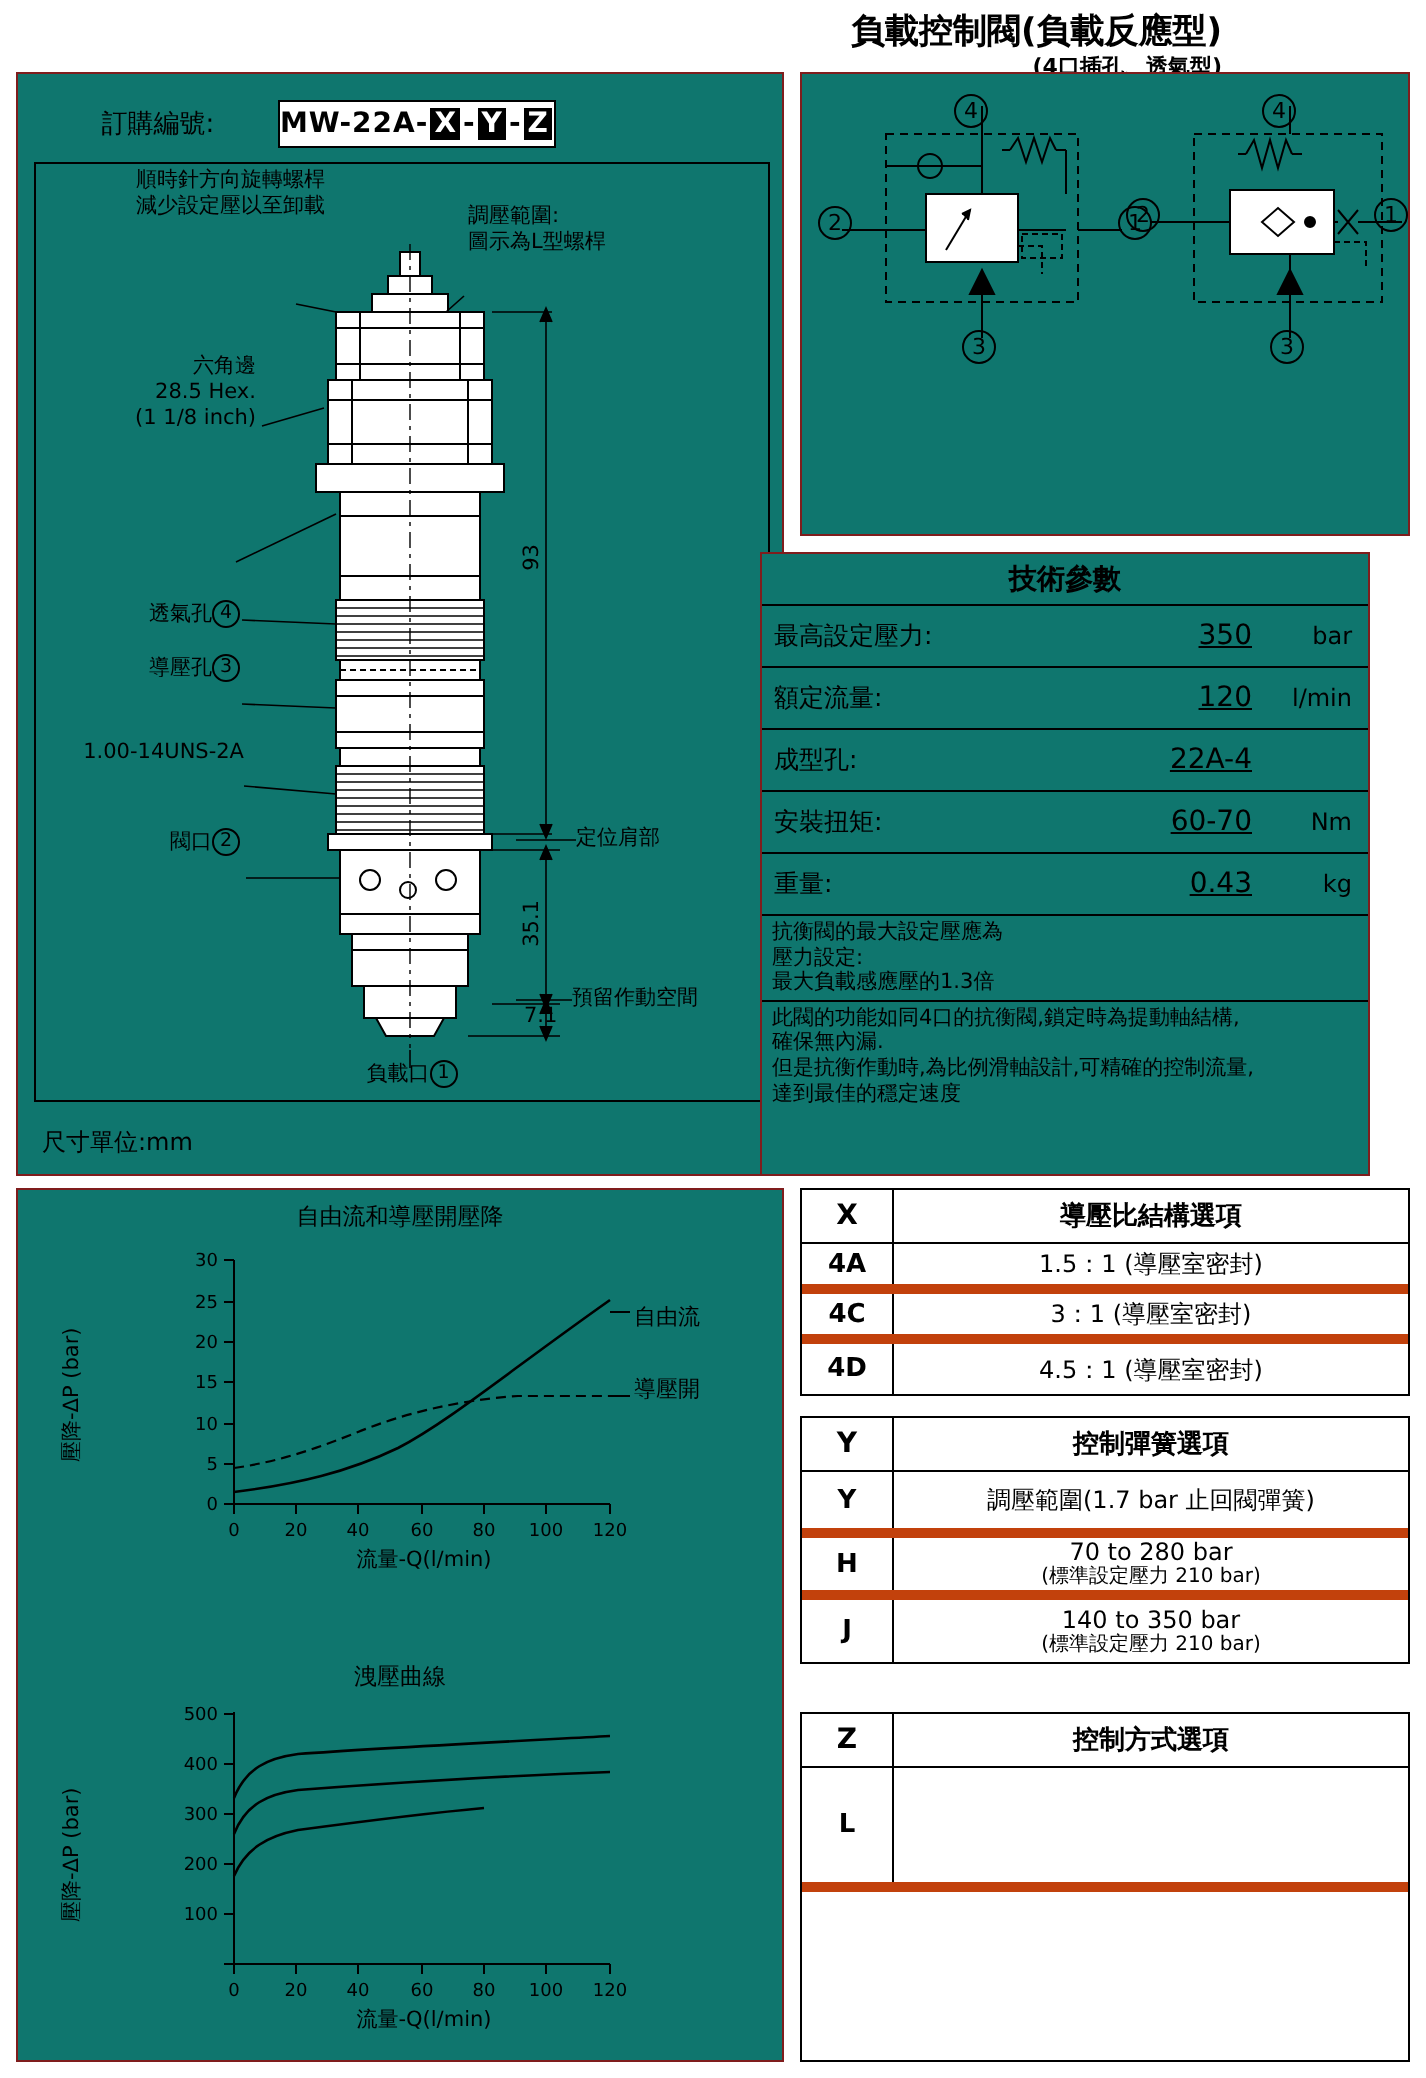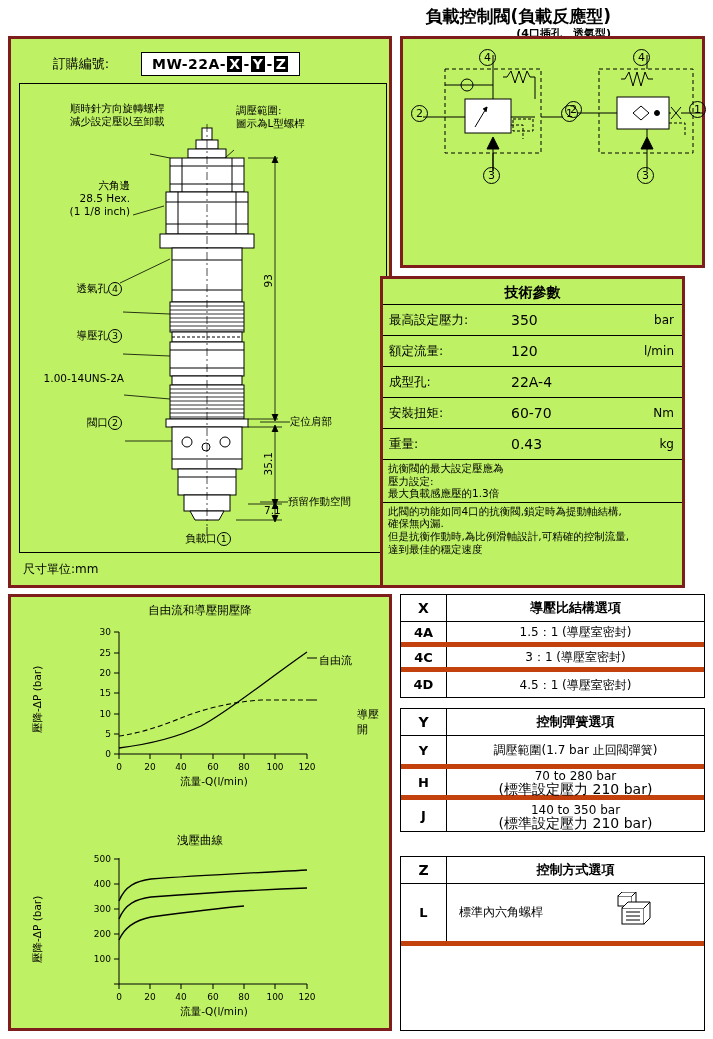--- a/index.html
+++ b/index.html
@@ -34,41 +34,41 @@
   .header .subtitle {
     font-size: 11px;
     font-weight: bold;
     line-height: 14px;
     margin-top: 1px;
   }
 
   
   .box {
     position: absolute;
-    border: 3px solid #7f1d1d;
-    background: #bef264;
+    border: 1px solid #7f1d1d;
+    background: #0f766e;
   }
 
   
   #panel-drawing { left: 8px; top: 36px; width: 384px; height: 552px; }
 
   .order-row {
     position: absolute;
     left: 10px; top: 10px;
     width: 364px; height: 30px;
     display: flex; align-items: center;
   }
   .order-label {
     font-size: 13px;
     width: 120px;
     text-align: center;
   }
   .order-code {
     border: 1px solid #000;
-    padding: 3px 10px;
+    padding: 3px 0;
     font-size: 14px;
     font-weight: bold;
     letter-spacing: 0.5px;
     background: #fff;
     display: flex; 
   }
   .order-code .k {
     background: #000; color: #fff;
     padding: 0 2px;
     margin: 0 1px;
@@ -116,21 +116,21 @@
     border-bottom: 1px solid #000;
   }
   .spec-row {
     display: flex;
     height: 31px;
     border-bottom: 1px solid #000;
     align-items: center;
     font-size: 12.5px;
   }
   .spec-row .k { width: 128px; padding-left: 6px; }
-  .spec-row .v { flex: 1; text-align: left; font-size: 14px; }
+  .spec-row .v { flex: 1; text-align: right; font-size: 14px; text-decoration: underline; }
   .spec-row .u { width: 58px; text-align: right; padding-right: 8px; font-size: 12px; }
   .spec-notes {
     font-size: 10.5px;
     line-height: 12.6px;
     padding: 2px 5px 0 5px;
   }
   .spec-notes .divider {
     border-top: 1px solid #000;
     margin: 2px -5px 2px -5px;
   }
@@ -202,21 +202,21 @@
     line-height: 14px;
   }
   .opt-row .desc-left {
     flex: 1;
     font-size: 12px;
     display: flex; align-items: center;
     padding-left: 12px;
   }
   .two-line { flex-direction: column; justify-content: center; }
   .two-line .l1 { font-size: 12px; line-height: 14px; }
-  .two-line .l2 { font-size: 14px; line-height: 12px; }
+  .two-line .l2 { font-size: 10px; line-height: 12px; }
 </style>
 </head>
 <body>
 
 <div class="page">
 
   <div class="header">
     <div class="title">負載控制閥(負載反應型)</div>
     <div class="subtitle">(4口插孔、透氣型)</div>
   </div>
@@ -339,34 +339,34 @@
           <line x1="228" y1="420" x2="262" y2="420"></line>
 
           <line x1="255" y1="420" x2="255" y2="436"></line>
           <line x1="216" y1="436" x2="262" y2="436"></line>
           <path d="M252 425 L255 418 L258 425" fill="#000"></path>
           <path d="M252 431 L255 438 L258 431" fill="#000"></path>
         </g>
       </svg>
 
       
-      <div class="ann" style="left:50px; top:18px;">
+      <div class="ann" style="left:50px; top:2px;">
         <div>順時針方向旋轉螺桿</div>
         <div>減少設定壓以至卸載</div>
       </div>
       <div class="ann" style="left:216px; top:20px;">
         <div>調壓範圍:</div>
         <div>圖示為L型螺桿</div>
       </div>
       <div class="ann r" style="left:10px; top:95px; width:100px;">
         <div>六角邊</div>
         <div>28.5 Hex.</div>
         <div>(1 1/8 inch)</div>
       </div>
-      <div class="ann r" style="left:6px; top:198px; width:96px;">
+      <div class="ann r" style="left:6px; top:218px; width:96px;">
         <span>透氣孔</span><span class="circ">4</span>
       </div>
       <div class="ann r" style="left:6px; top:245px; width:96px;">
         <span>導壓孔</span><span class="circ">3</span>
       </div>
       <div class="ann r" style="left:0px; top:288px; width:104px;">
         <span>1.00-14UNS-2A</span>
       </div>
       <div class="ann r" style="left:6px; top:332px; width:96px;">
         <span>閥口</span><span class="circ">2</span>
@@ -568,21 +568,21 @@
           <text x="139" y="152" text-anchor="middle">20</text>
           <text x="170" y="152" text-anchor="middle">40</text>
           <text x="202" y="152" text-anchor="middle">60</text>
           <text x="233" y="152" text-anchor="middle">80</text>
           <text x="264" y="152" text-anchor="middle">100</text>
           <text x="296" y="152" text-anchor="middle">120</text>
         </g>
       </svg>
       <div class="y-axis-label" style="left:20px; top:130px;">壓降-ΔP (bar)</div>
       <div style="position:absolute; left:308px; top:50px; font-size:11px;">自由流</div>
-      <div style="position:absolute; left:308px; top:104px; font-size:11px;margin-left:38px;">導壓開</div>
+      <div style="position:absolute; left:308px; top:86px; font-size:11px;">導壓開</div>
       <div class="axis-label-x" style="position:absolute; left:108px; top:172px; width:190px;">流量-Q(l/min)</div>
     </div>
 
     <div class="chart-wrap" style="height:200px; margin-top:30px;">
       <div class="chart-title">洩壓曲線</div>
       <svg width="382" height="172" viewBox="0 0 382 172">
         <g stroke="#000" fill="none" stroke-width="1">
           <line x1="108" y1="10" x2="108" y2="136"></line>
           <line x1="108" y1="136" x2="296" y2="136"></line>
 
@@ -669,35 +669,17 @@
     </div>
   </div>
 
   <div class="opt" id="panel-z">
     <div class="opt-head">
       <div class="code">Z</div>
       <div class="label">控制方式選項</div>
     </div>
     <div class="opt-row" style="min-height:62px;">
       <div class="code">L</div>
-      <div class="desc-left" style="position:relative;">
-        <span>標準內六角螺桿</span>
-        <span style="position:absolute; right:46px; top:8px;">
-          <svg width="46" height="44" viewBox="0 0 46 44">
-            <g stroke="#000" fill="#fff" stroke-width="1">
-              <rect x="6" y="4" width="14" height="10"></rect>
-              <path d="M6 4 L10 0 L24 0 L20 4"></path>
-              <path d="M20 4 L24 0 L24 10 L20 14"></path>
-              <rect x="10" y="16" width="22" height="16"></rect>
-              <path d="M10 16 L16 10 L38 10 L32 16"></path>
-              <path d="M32 16 L38 10 L38 26 L32 32"></path>
-              <line x1="14" y1="20" x2="28" y2="20"></line>
-              <line x1="14" y1="24" x2="28" y2="24"></line>
-              <line x1="14" y1="28" x2="28" y2="28"></line>
-            </g>
-          </svg>
-        </span>
-      </div>
     </div>
     <div style="height:86px;"></div>
   </div>
 
 </div>
 
 </body></html>

